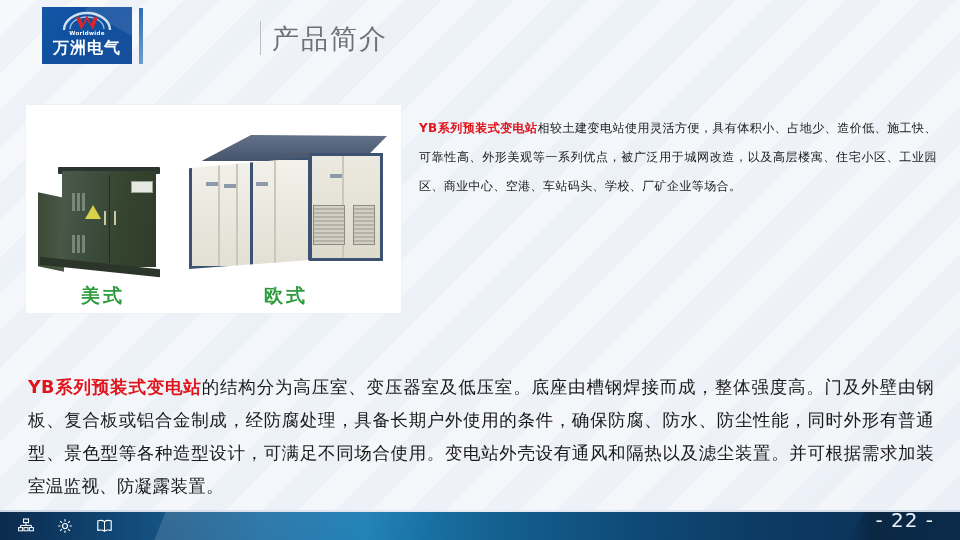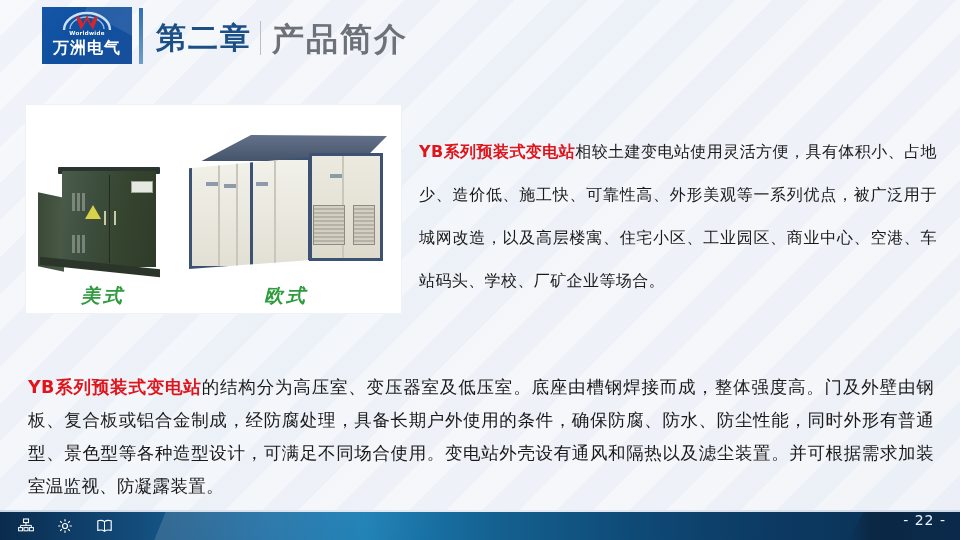--- a/index.html
+++ b/index.html
@@ -102,25 +102,24 @@
   }
   .title-sep {
     position: absolute;
     left: 240px; top: 21px;
     width: 1px; height: 34px;
     background: #b9bfc7;
   }
   .chapter-sub {
     position: absolute;
     left: 252px; top: 19px;
-    font-size: 32px;
+    font-size: 27px;
     color: #6d7278;
     letter-spacing: 2px;
     line-height: 40px;
-    font-weight: bold;
   }
 
   
   .ribbon {
     position: absolute;
     right: 18px; top: 14px;
     height: 41px;
     width: 288px;
   }
   .ribbon .body {
@@ -168,21 +167,20 @@
     text-shadow: 0 1px 1px rgba(0,0,0,.25);
   }
 
   
   .photo-panel {
     position: absolute;
     left: 25px; top: 104px;
     width: 375px; height: 208px;
     background: #ffffff;
     border: 1px solid #eef1f6;
-    font-style: italic;
   }
   .photo-cap {
     position: absolute;
     bottom: 4px;
     font-family: "DejaVu Sans", "Liberation Sans", sans-serif;
     font-size: 19px;
     font-weight: bold;
     color: #2e9b3e;
     letter-spacing: 3px;
   }
@@ -288,24 +286,24 @@
   }
   .eu-tag {
     position: absolute;
     width: 12px; height: 4px;
     background: #8e9aaa;
   }
 
   
   .para-right {
     position: absolute;
-    left: 419px; top: 130px;
+    left: 419px; top: 114px;
     width: 518px;
-    font-size: 16px;
-    line-height: 43px;
+    font-size: 12px;
+    line-height: 29px;
     color: #1a1a1a;
     text-align: justify;
     letter-spacing: .4px;
   }
   .para-bottom {
     position: absolute;
     left: 28px; top: 326px;
     width: 906px;
     font-size: 17.5px;
     line-height: 33px;
@@ -358,24 +356,24 @@
   .footer-center span { white-space: pre; }
   .page-wrap {
     position: absolute;
     right: 0; top: 0;
     width: 112px; height: 28px;
     background: linear-gradient(90deg, rgba(7,32,58,0) 0%, #0a2744 22%, #0b2a4b 100%);
     clip-path: polygon(14% 0%, 100% 0%, 100% 100%, 0% 100%);
   }
   .page-num {
     position: absolute;
-    right: 14px; top: 0; height: 16px;
+    right: 26px; top: 0; height: 16px;
     display: flex; align-items: center;
     color: #eaf2fb;
-    font-size: 14px;
+    font-size: 20px;
     letter-spacing: 1px;
   }
   .top-thin {
     position: absolute;
     left: 0; bottom: 28px;
     width: 960px; height: 2px;
     background: linear-gradient(90deg,#cfd8e6,#e9eef5 50%,#cfd8e6);
   }
 </style>
 </head>
@@ -391,21 +389,20 @@
         <path d="M3 19 A23 17 0 0 1 49 19" fill="none" stroke="#cfe0f2" stroke-width="2.4"></path>
         <path d="M9 18 A17 12 0 0 1 43 18" fill="none" stroke="#9cc2e6" stroke-width="1.4"></path>
         <path d="M15 6 L20 19 L26 9 L32 19 L37 6 L33 6 L30 13 L26 4 L22 13 L19 6 Z" fill="#d6262c"></path>
       </svg>
       <div class="logo-ww">Worldwide</div>
       <div class="logo-cn">万洲电气</div>
     </div>
 
     <div class="logo-divider"></div>
 
-    <div class="chapter-title">第二章</div>
     <div class="title-sep"></div>
     <div class="chapter-sub">产品简介</div>
 
   </div>
 
   <div class="photo-panel">
 
     <div class="us-box">
       <div class="us-roof"></div>
       <div class="us-sideL"></div>

